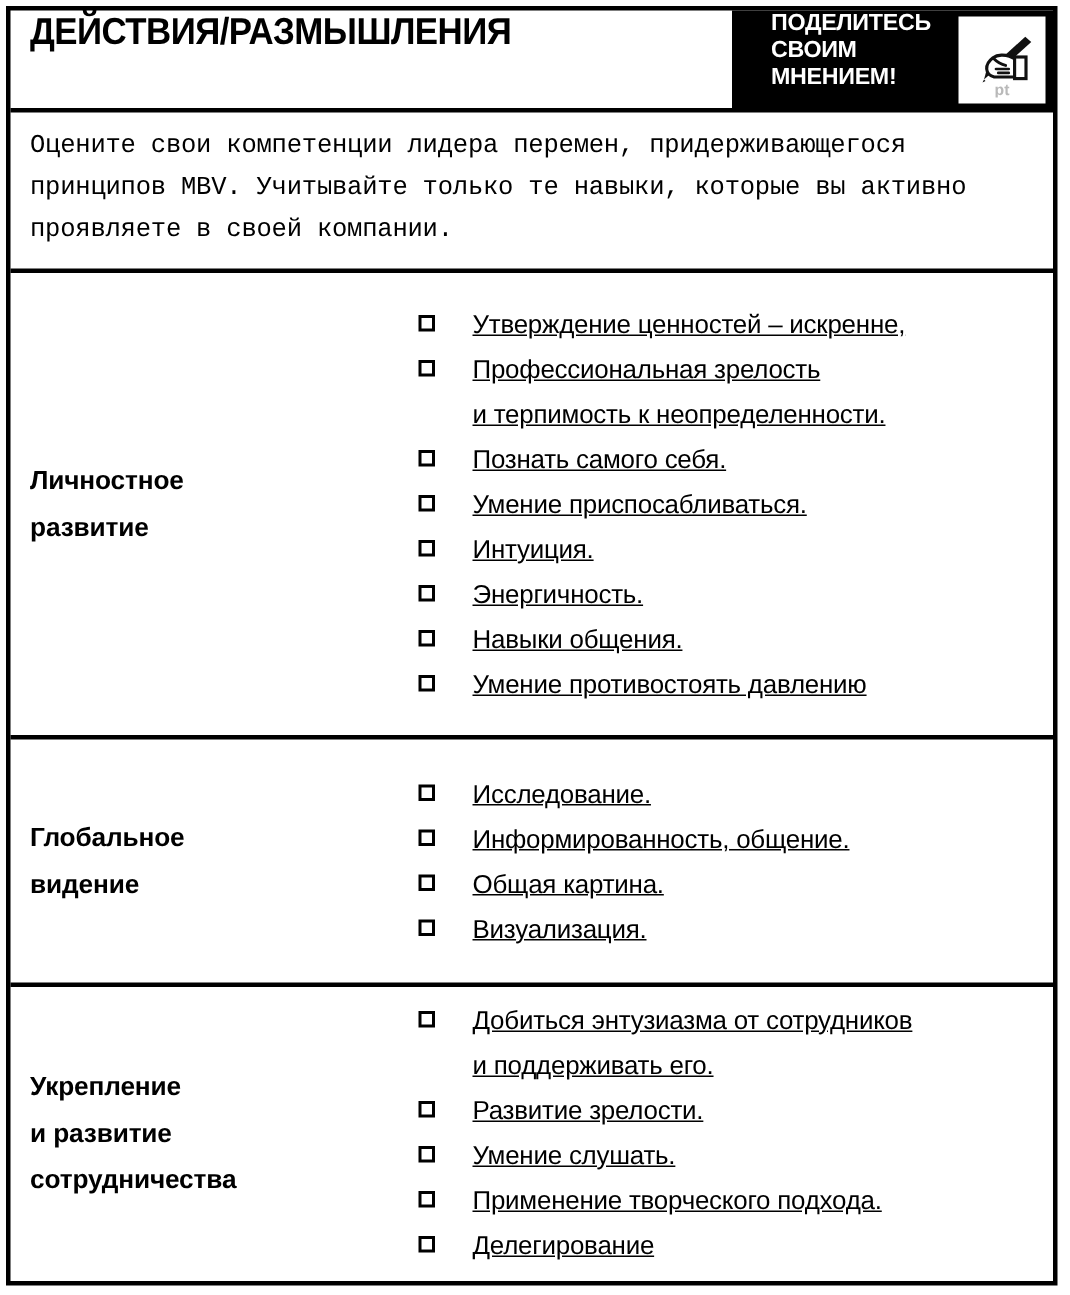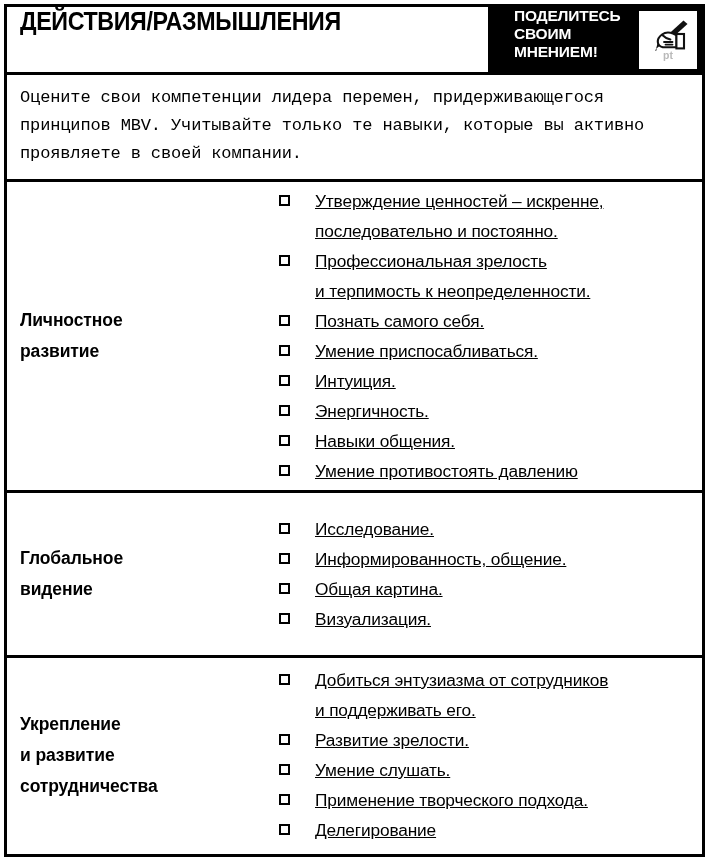--- a/index.html
+++ b/index.html
@@ -73,20 +73,21 @@
     display: flex;
     align-items: center;
     justify-content: center;
     box-sizing: border-box;
   }
   .icon-plate {
     width: 58px;
     height: 58px;
     background: #ffffff;
     display: flex;
+    align-items: center;
     justify-content: center;
   }
   .icon-plate svg { display: block; }
 
   
   .intro {
     border-bottom: 3px solid #000000;
     padding: 9px 14px 11px 13px;
     box-sizing: border-box;
     font-family: Liberation Mono, monospace;
@@ -207,21 +208,20 @@
   <div class="section sec-personal">
     <div class="section-label">
       <div>Личностное</div>
       <div>развитие</div>
     </div>
     <div class="section-items">
       <div class="item">
         <span class="checkbox"></span>
         <span class="item-text">
           <span>Утверждение ценностей – искренне,</span>
-          <span class="cont">последовательно и постоянно.</span>
         </span>
       </div>
       <div class="item">
         <span class="checkbox"></span>
         <span class="item-text">
           <span>Профессиональная зрелость</span>
           <span class="cont">и терпимость к неопределенности.</span>
         </span>
       </div>
       <div class="item">

